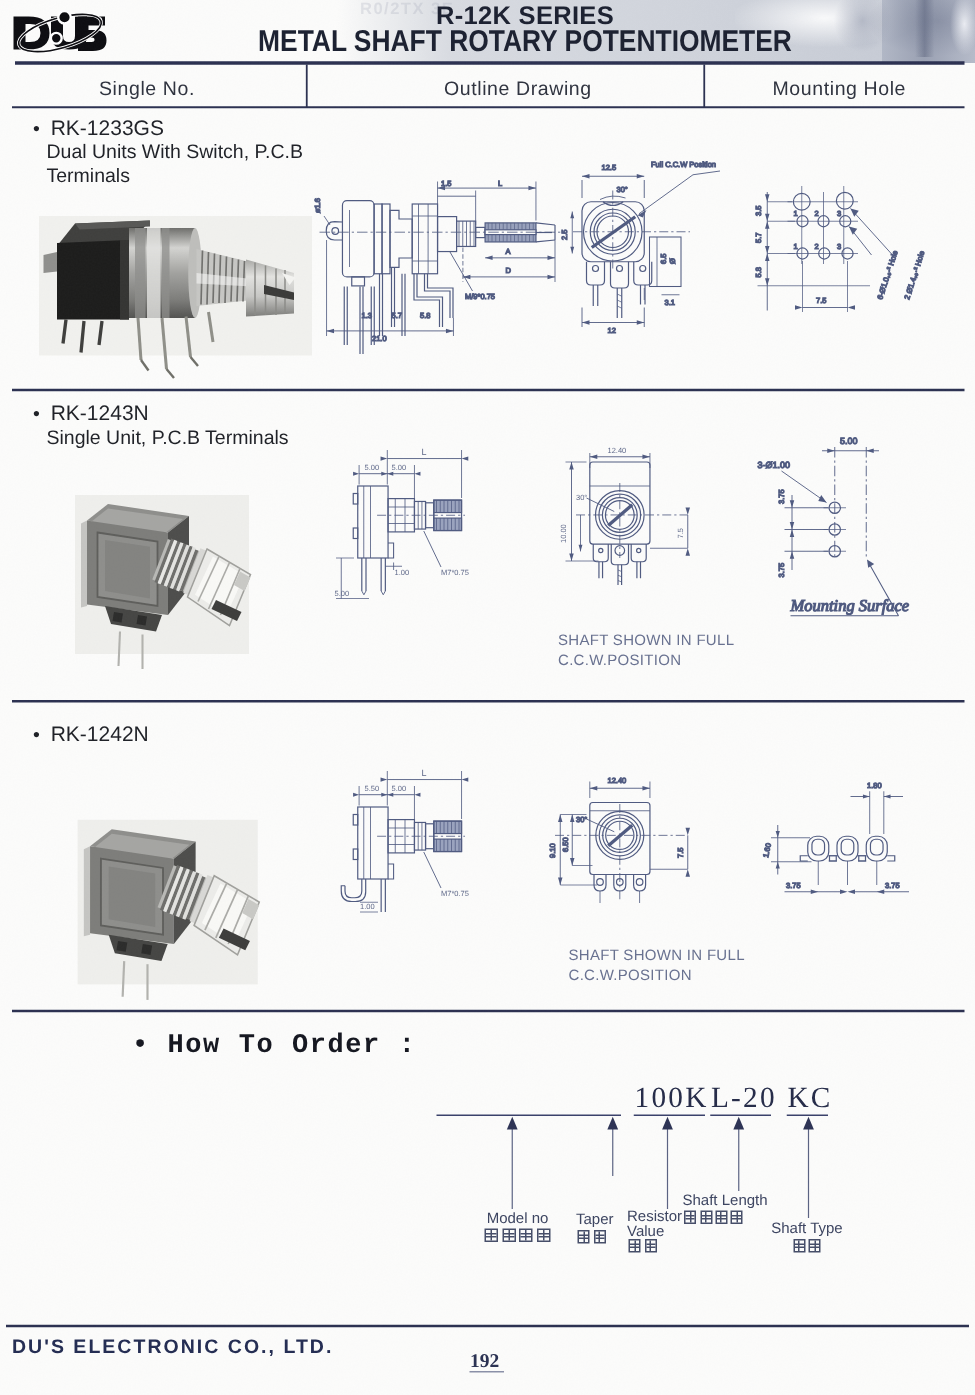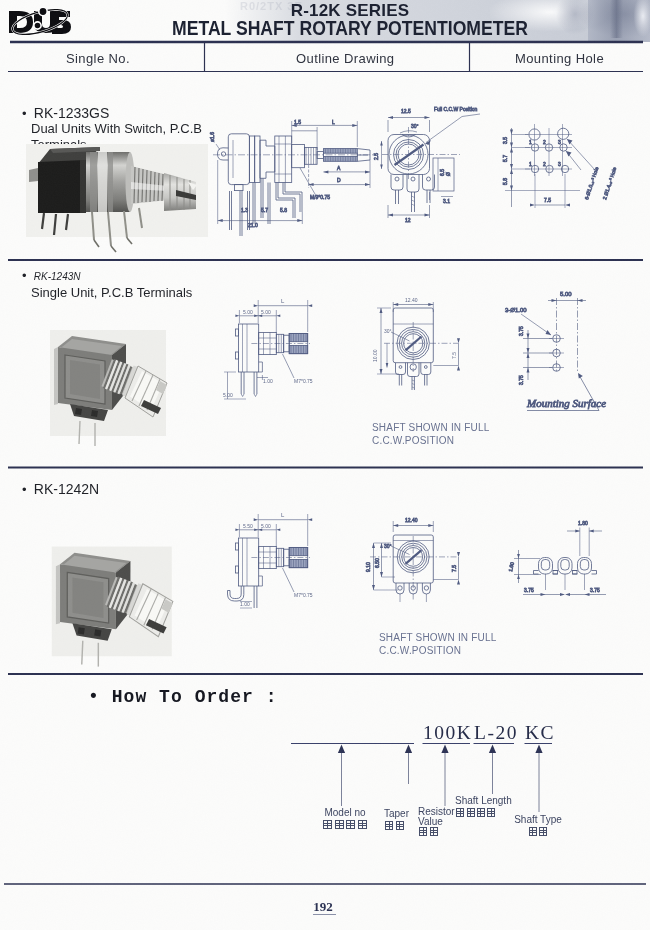--- a/index.html
+++ b/index.html
@@ -41,44 +41,45 @@
     <ellipse cx="40" cy="22" rx="28.5" ry="10" fill="none" stroke="#0c0c10" stroke-width="1.1"></ellipse>
   </g>
   <circle cx="43" cy="11.5" r="4.2" fill="#0c0c10" stroke="#fff" stroke-width="1.6"></circle>
   <circle cx="37.5" cy="25.5" r="3.6" fill="#0c0c10" stroke="#fff" stroke-width="1.6"></circle>
 </svg>
 
 <div class="abs cell" style="left:66px;top:50.5px;">Single No.</div>
 <div class="abs cell" style="left:296px;top:50.5px;">Outline Drawing</div>
 <div class="abs cell" style="left:515px;top:50.5px;">Mounting Hole</div>
 
-<div class="abs sect" style="left:22px;top:77.5px;margin-top:28px;">•&nbsp; <span style="font-size:14px;">RK-1233GS</span><br>
+<div class="abs sect" style="left:22px;top:77.5px;">•&nbsp; <span style="font-size:14px;">RK-1233GS</span><br>
 <span style="margin-left:9px;">Dual Units With Switch, P.C.B</span><br>
 <span style="margin-left:9px;">Terminals</span></div>
 
-<div class="abs sect" style="left:22px;top:268px;">•&nbsp; <span style="font-size:10px;font-style:italic;">RK-1243N</span><br>
+<div class="abs sect" style="left:22px;top:268px;">•&nbsp; <span style="font-size:14px;">RK-1243N</span><br>
 <span style="margin-left:9px;">Single Unit, P.C.B Terminals</span></div>
 
 <div class="abs sect" style="left:22px;top:482px;">•&nbsp; <span style="font-size:14px;">RK-1242N</span><br>
 </div>
 
 <div class="abs" style="left:372px;top:421px;color:#687190;font-size:10px;letter-spacing:0.2px;line-height:13px;">SHAFT SHOWN IN FULL<br>C.C.W.POSITION</div>
 <div class="abs" style="left:379px;top:631px;color:#687190;font-size:10px;letter-spacing:0.2px;line-height:13px;">SHAFT SHOWN IN FULL<br>C.C.W.POSITION</div>
 
 <div class="abs" style="left:88px;top:687px;color:#14161f;font-family:'Liberation Mono',monospace;font-size:18px;font-weight:bold;letter-spacing:1.05px;">• How To Order :</div>
 <div class="abs" style="left:423px;top:722px;color:#252b48;font-family:'Liberation Serif',serif;font-size:19.5px;letter-spacing:1.5px;">100K</div>
 <div class="abs" style="left:474px;top:722px;color:#252b48;font-family:'Liberation Serif',serif;font-size:19.5px;letter-spacing:1.5px;">L-20</div>
 <div class="abs" style="left:525px;top:722px;color:#252b48;font-family:'Liberation Serif',serif;font-size:19.5px;letter-spacing:1.5px;">KC</div>
 
 <div class="abs" style="left:300px;top:807px;width:90px;color:#3c4460;font-size:10px;text-align:center;">Model no<br><span><i class="cj"></i><i class="cj"></i><i class="cj"></i><i class="cj"></i></span></div>
 <div class="abs" style="left:384px;top:808px;width:50px;color:#3c4460;font-size:10px;text-align:left;">Taper<br><span><i class="cj cjs"></i><i class="cj cjs"></i></span></div>
 <div class="abs" style="left:418px;top:807px;width:56px;color:#3c4460;font-size:10px;line-height:9.5px;">Resistor<br>Value<br><span><i class="cj cjs"></i><i class="cj cjs"></i></span></div>
 <div class="abs" style="left:455px;top:795px;width:76px;color:#3c4460;font-size:10px;">Shaft Length<br><span><i class="cj cjs"></i><i class="cj cjs"></i><i class="cj cjs"></i><i class="cj cjs"></i></span></div>
 <div class="abs" style="left:505px;top:814px;width:66px;color:#3c4460;font-size:10px;text-align:center;">Shaft Type<br><span><i class="cj cjs"></i><i class="cj cjs"></i></span></div>
 
+<div class="abs" style="left:8px;top:890px;color:#232c52;font-size:13px;font-weight:bold;letter-spacing:1.35px;">DU'S ELECTRONIC CO., LTD.</div>
 <div class="abs" style="left:298px;top:899px;width:50px;text-align:center;color:#2a3152;font-family:'Liberation Serif',serif;font-size:13px;font-weight:bold;">192</div>
 <div class="abs" style="left:313px;top:914px;width:23px;border-top:1px solid #8a90a8;"></div>
 
 <svg class="abs" style="left:0;top:0" width="650" height="930" viewBox="0 0 650 930" fill="none">
 
 <g stroke="#2b3050">
   <line x1="10" y1="42" x2="643" y2="42" stroke-width="2.4"></line>
   <line x1="8" y1="71.5" x2="643" y2="71.5" stroke-width="1.2"></line>
   <line x1="204.5" y1="43" x2="204.5" y2="71.5" stroke-width="1.2"></line>
   <line x1="469.5" y1="43" x2="469.5" y2="71.5" stroke-width="1.2"></line>

